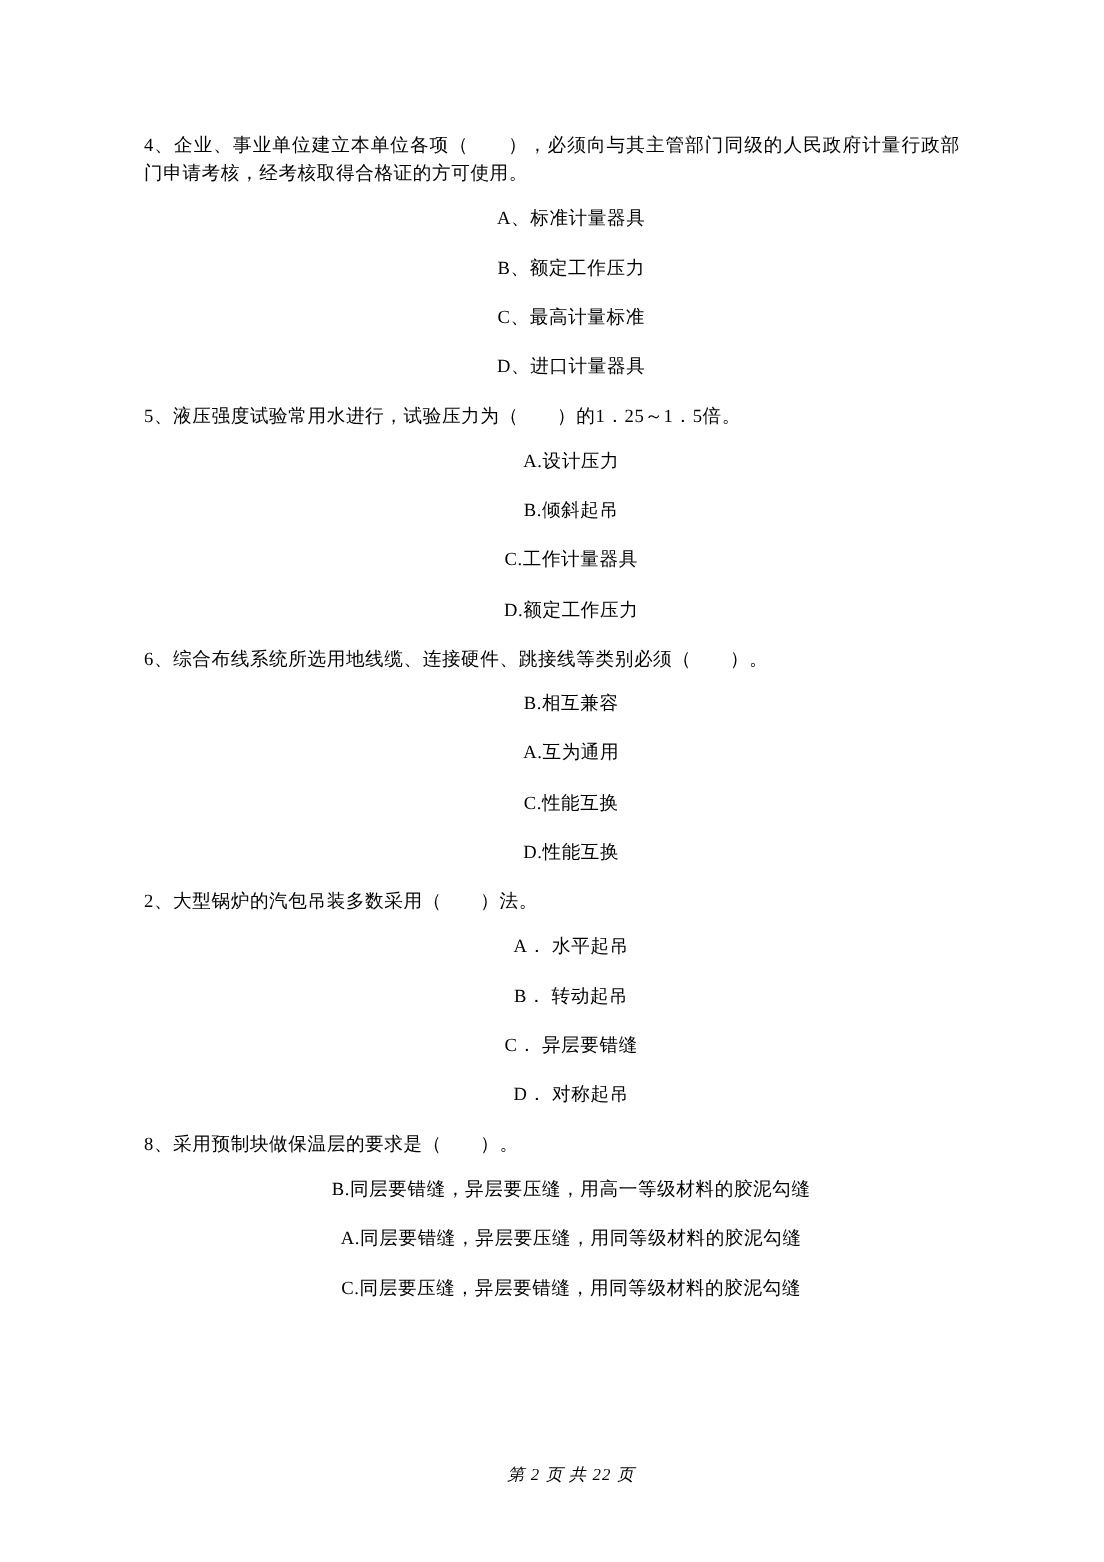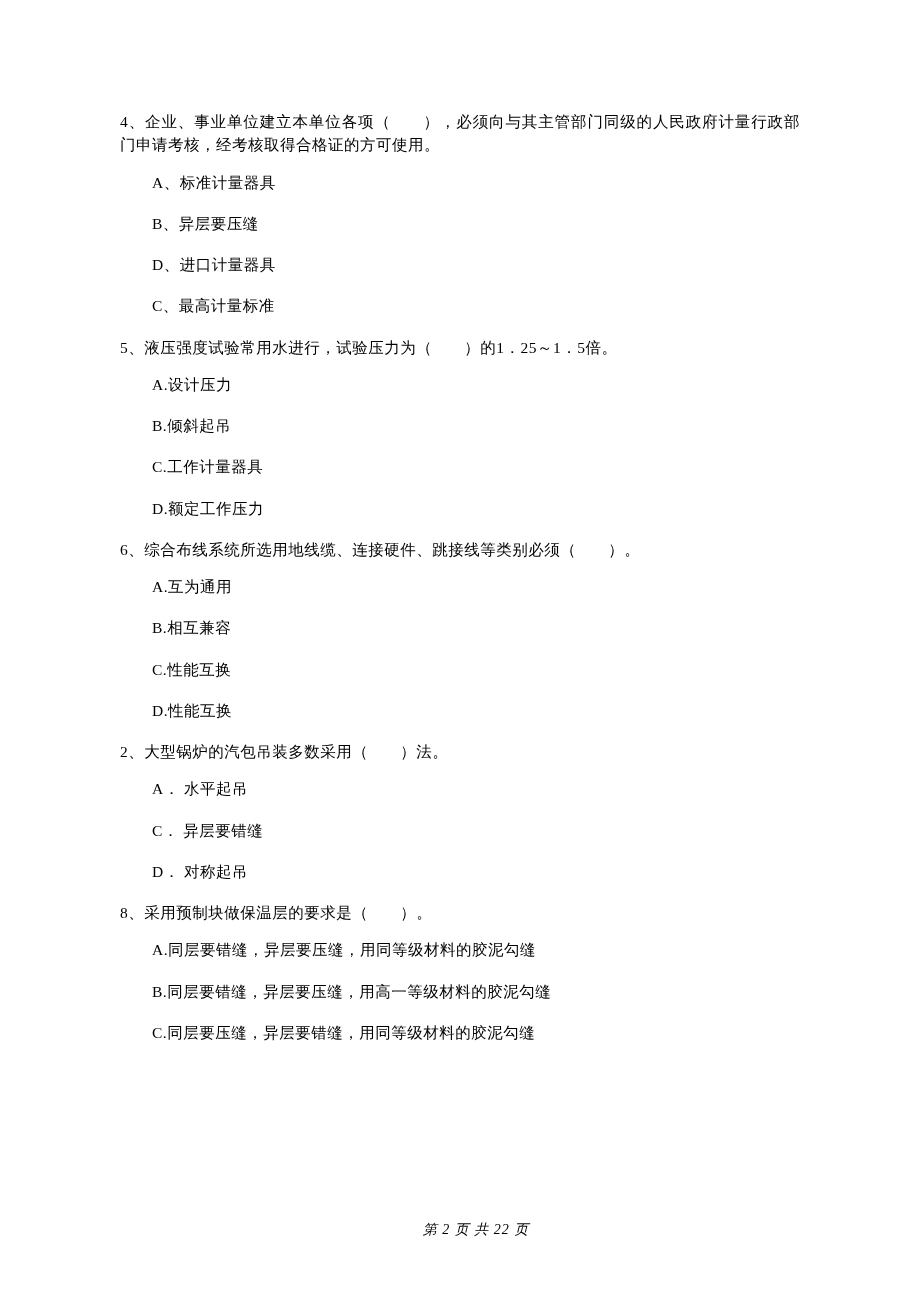--- a/index.html
+++ b/index.html
@@ -20,20 +20,21 @@
   }
   .question {
     margin-bottom: 18px;
   }
   .q-stem {
     text-align: justify;
     letter-spacing: 0.5px;
   }
   .options {
     margin-top: 14px;
+    text-align: center;
   }
   .option {
     padding-left: 32px;
     margin-bottom: 18px;
     letter-spacing: 0.5px;
   }
   .footer {
     position: absolute;
     bottom: 62px;
     left: 16px;
@@ -46,59 +47,60 @@
 </style>
 </head>
 <body>
 
 <div class="page">
 
   <div class="question">
     <div class="q-stem">4、企业、事业单位建立本单位各项（　　），必须向与其主管部门同级的人民政府计量行政部门申请考核，经考核取得合格证的方可使用。</div>
     <div class="options">
       <div class="option">A、标准计量器具</div>
-      <div class="option">B、异层要压缝</div>
+      <div class="option">B、额定工作压力</div>
+      <div class="option">C、最高计量标准</div>
       <div class="option">D、进口计量器具</div>
-      <div class="option">C、最高计量标准</div>
     </div>
   </div>
 
   <div class="question">
     <div class="q-stem">5、液压强度试验常用水进行，试验压力为（　　）的1．25～1．5倍。</div>
     <div class="options">
       <div class="option">A.设计压力</div>
       <div class="option">B.倾斜起吊</div>
       <div class="option">C.工作计量器具</div>
       <div class="option">D.额定工作压力</div>
     </div>
   </div>
 
   <div class="question">
     <div class="q-stem">6、综合布线系统所选用地线缆、连接硬件、跳接线等类别必须（　　）。</div>
     <div class="options">
+      <div class="option">B.相互兼容</div>
       <div class="option">A.互为通用</div>
-      <div class="option">B.相互兼容</div>
       <div class="option">C.性能互换</div>
       <div class="option">D.性能互换</div>
     </div>
   </div>
 
   <div class="question">
     <div class="q-stem">2、大型锅炉的汽包吊装多数采用（　　）法。</div>
     <div class="options">
       <div class="option">A． 水平起吊</div>
+      <div class="option">B． 转动起吊</div>
       <div class="option">C． 异层要错缝</div>
       <div class="option">D． 对称起吊</div>
     </div>
   </div>
 
   <div class="question">
     <div class="q-stem">8、采用预制块做保温层的要求是（　　）。</div>
     <div class="options">
+      <div class="option">B.同层要错缝，异层要压缝，用高一等级材料的胶泥勾缝</div>
       <div class="option">A.同层要错缝，异层要压缝，用同等级材料的胶泥勾缝</div>
-      <div class="option">B.同层要错缝，异层要压缝，用高一等级材料的胶泥勾缝</div>
       <div class="option">C.同层要压缝，异层要错缝，用同等级材料的胶泥勾缝</div>
     </div>
   </div>
 
 </div>
 
 <div class="footer">第 2 页 共 22 页</div>
 
 </body></html>

